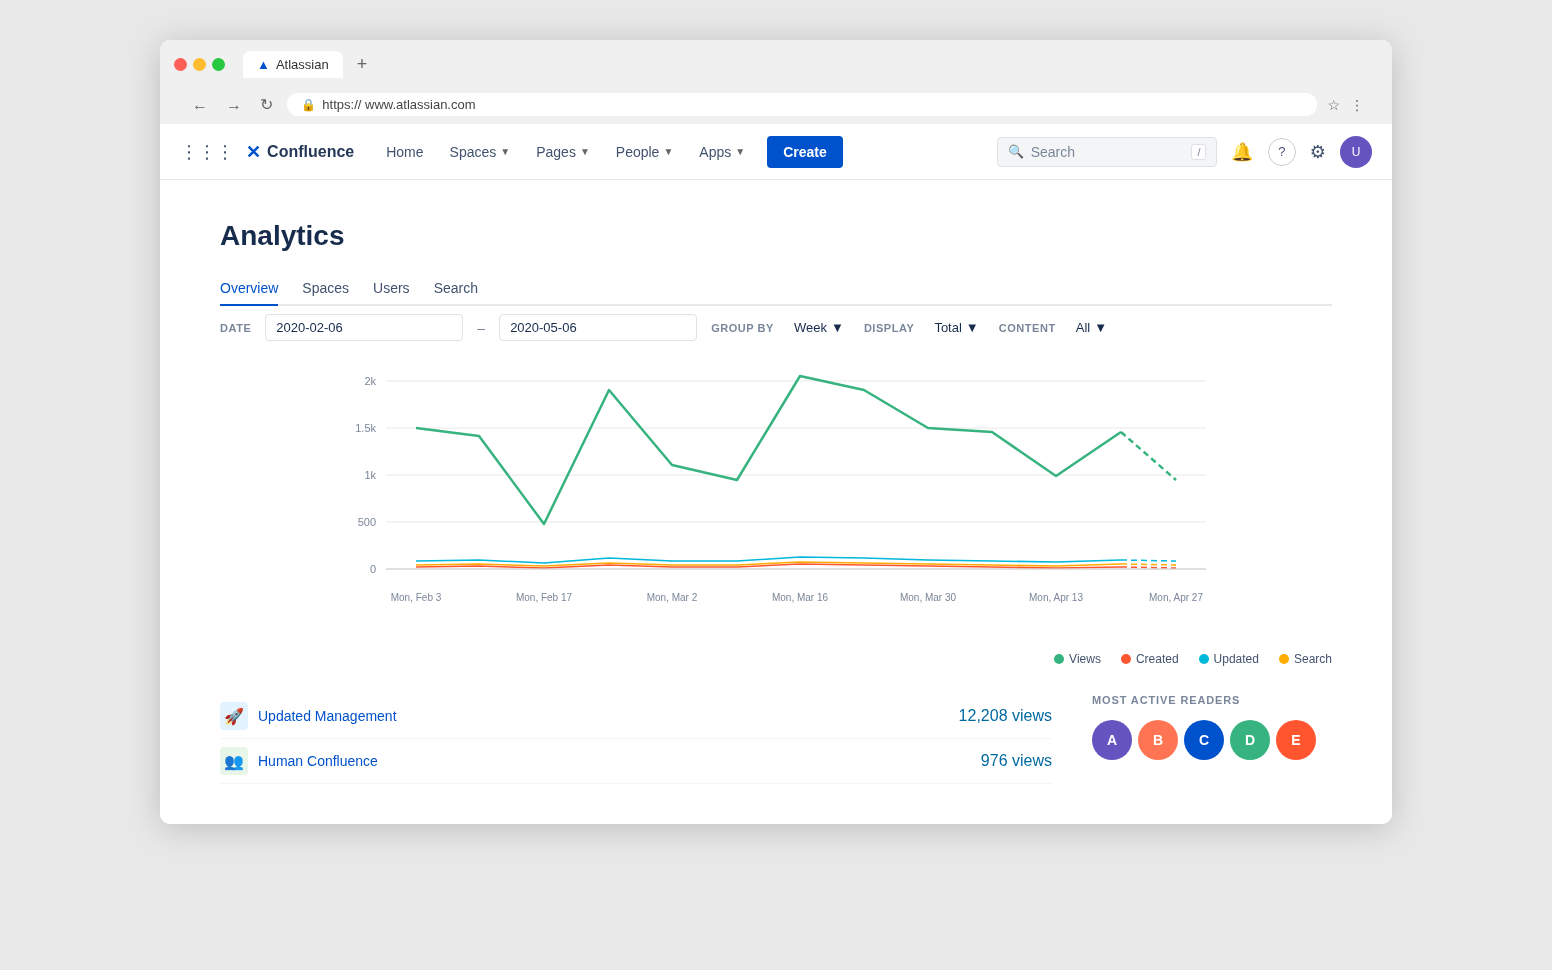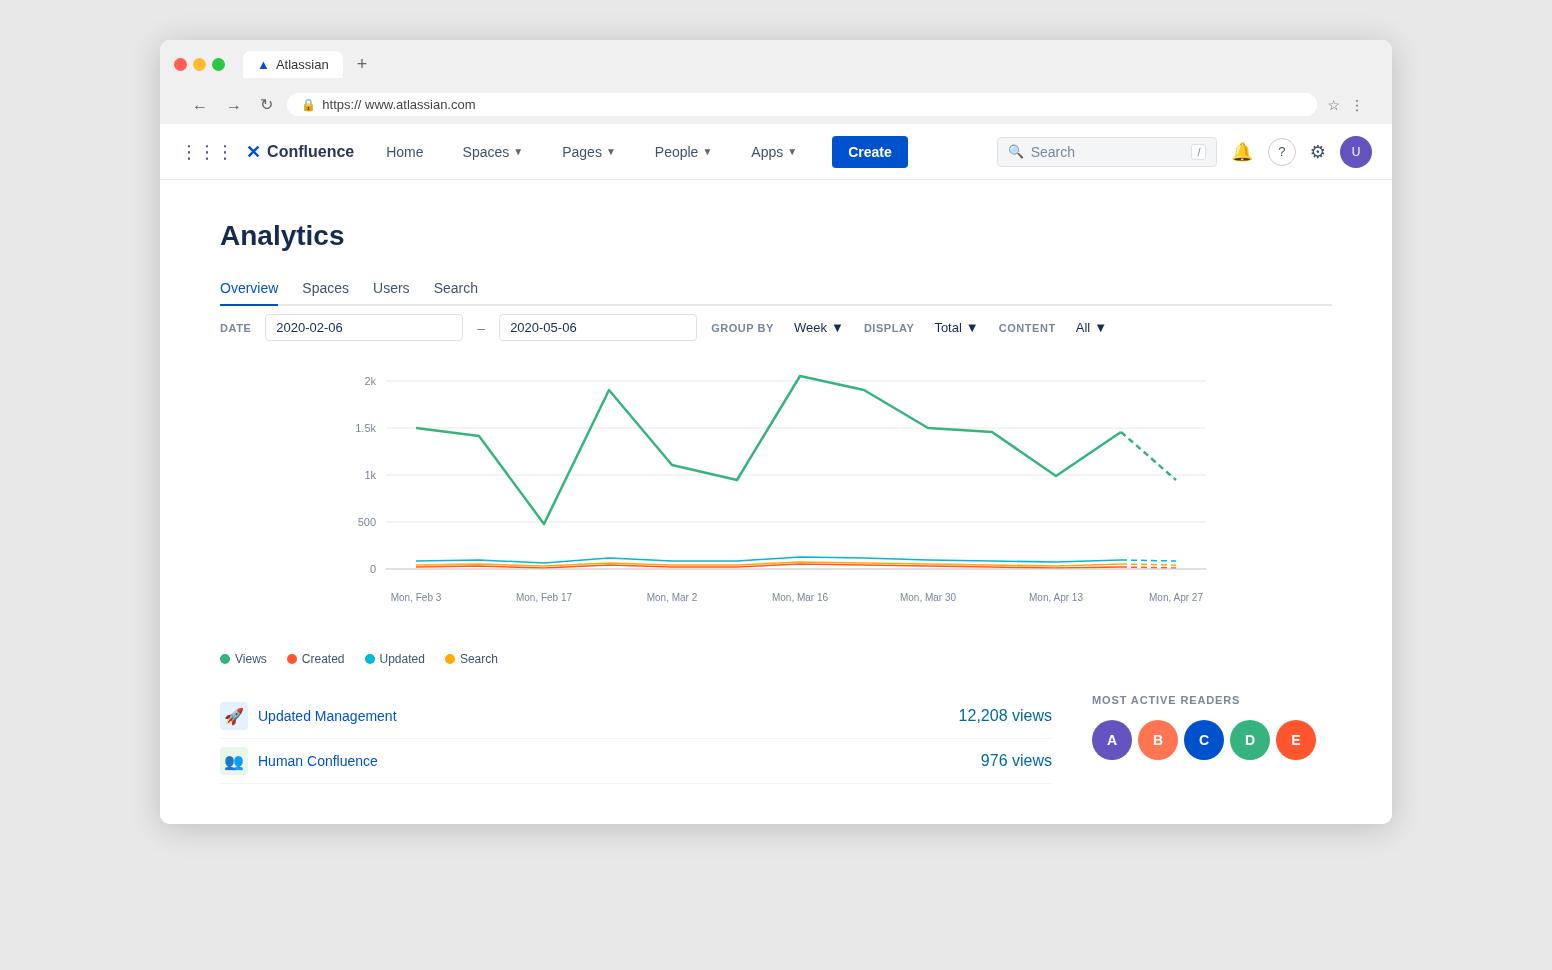--- a/index.html
+++ b/index.html
@@ -89,21 +89,21 @@
       display: flex;
       align-items: center;
       gap: 6px;
       font-size: 16px;
       font-weight: 600;
       color: #253858;
       margin-right: 20px;
       text-decoration: none;
     }
     .confluence-logo-icon { color: #0052cc; font-size: 18px; }
-    .nav-items { display: flex; align-items: center; gap: 15px; }
+    .nav-items { display: flex; align-items: center; gap: 2px; }
     .nav-item {
       padding: 8px 12px;
       color: #42526e;
       font-size: 14px;
       cursor: pointer;
       border-radius: 4px;
       display: flex;
       align-items: center;
       gap: 4px;
     }
@@ -242,20 +242,21 @@
       width: 100%;
       margin-bottom: 20px;
       position: relative;
     }
     .chart-area {
       width: 100%;
       height: 280px;
     }
     .chart-legend {
       display: flex;
+      justify-content: flex-end;
       gap: 20px;
       padding: 8px 0;
     }
     .legend-item {
       display: flex;
       align-items: center;
       gap: 5px;
       font-size: 12px;
       color: #42526e;
     }

